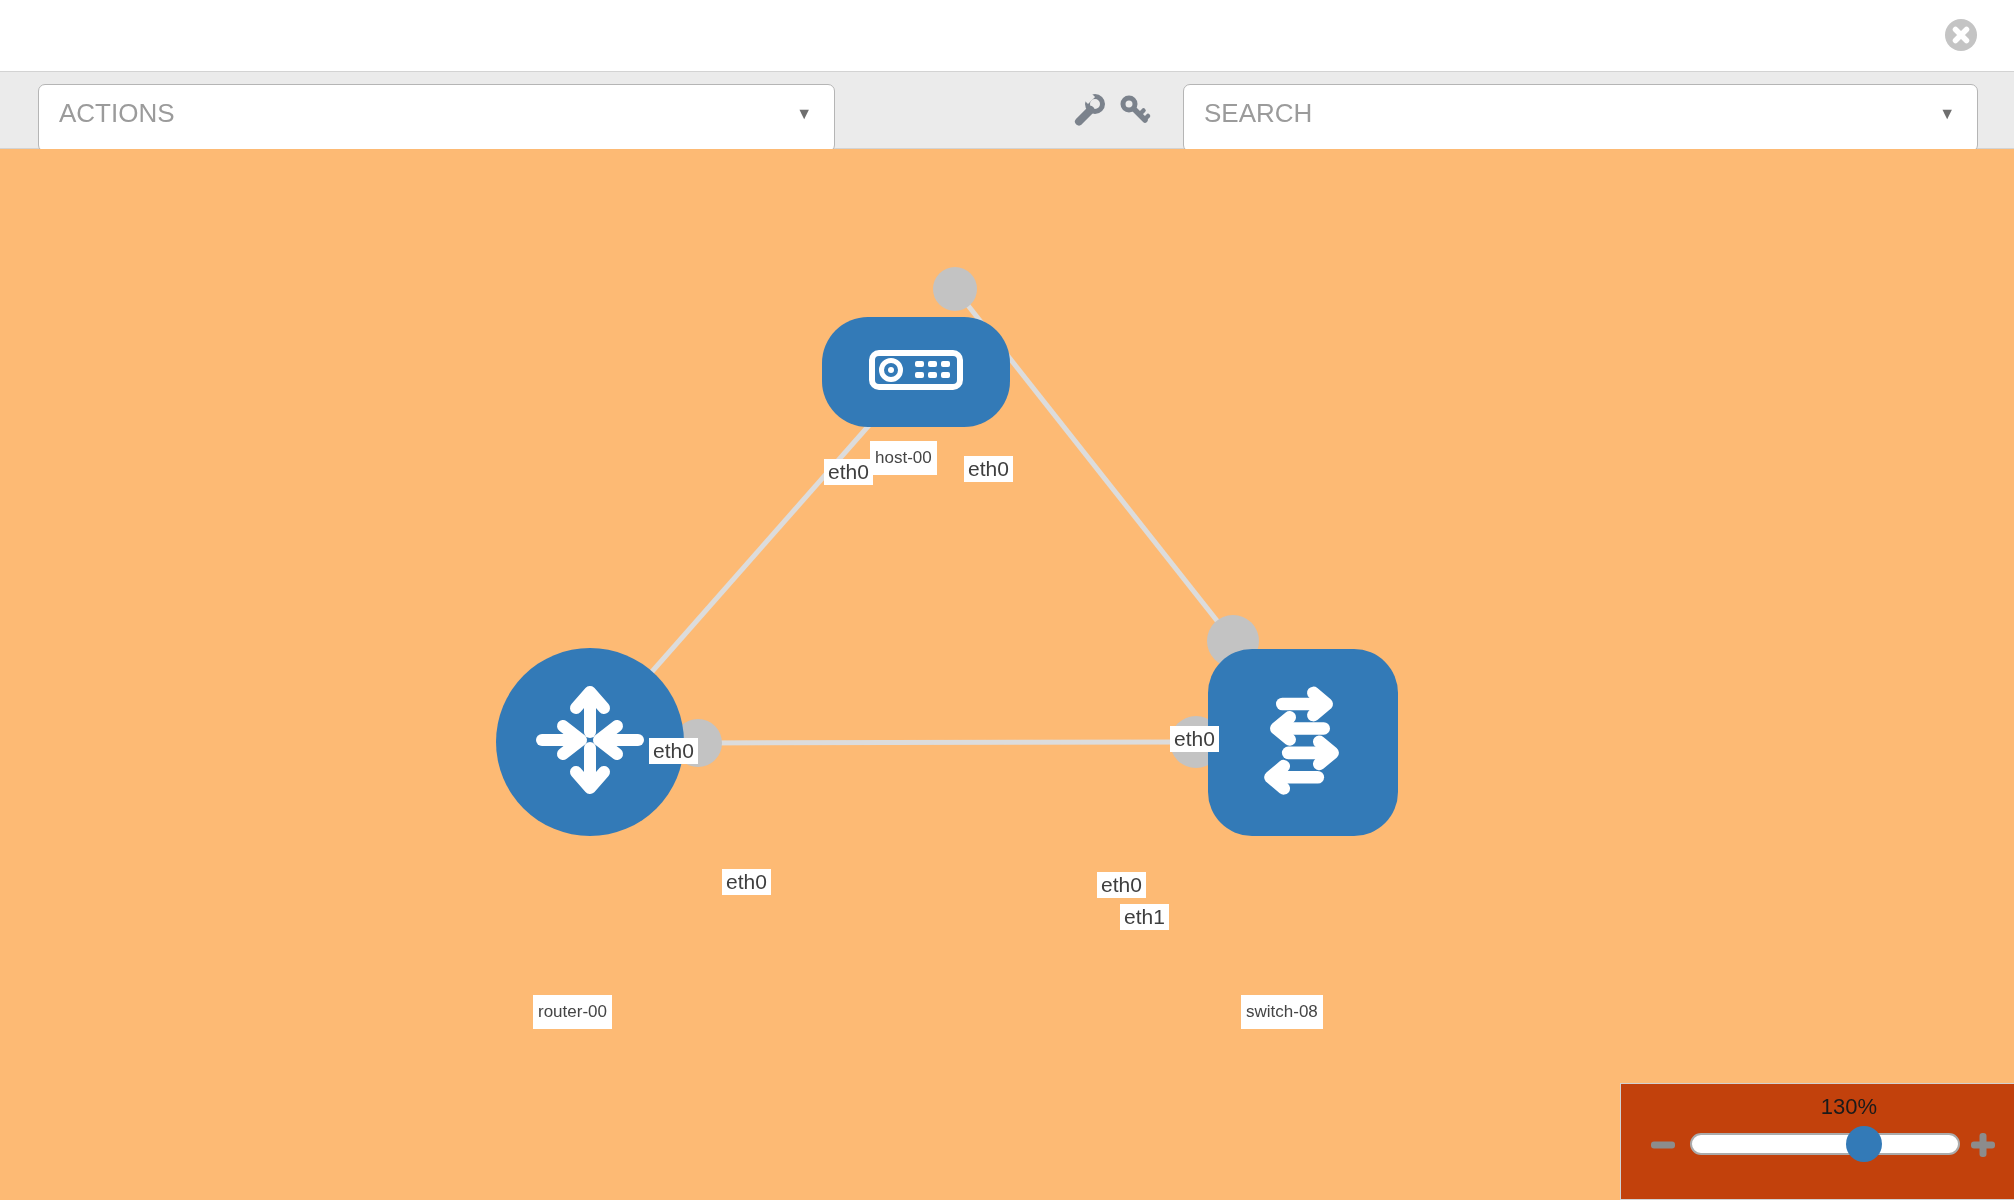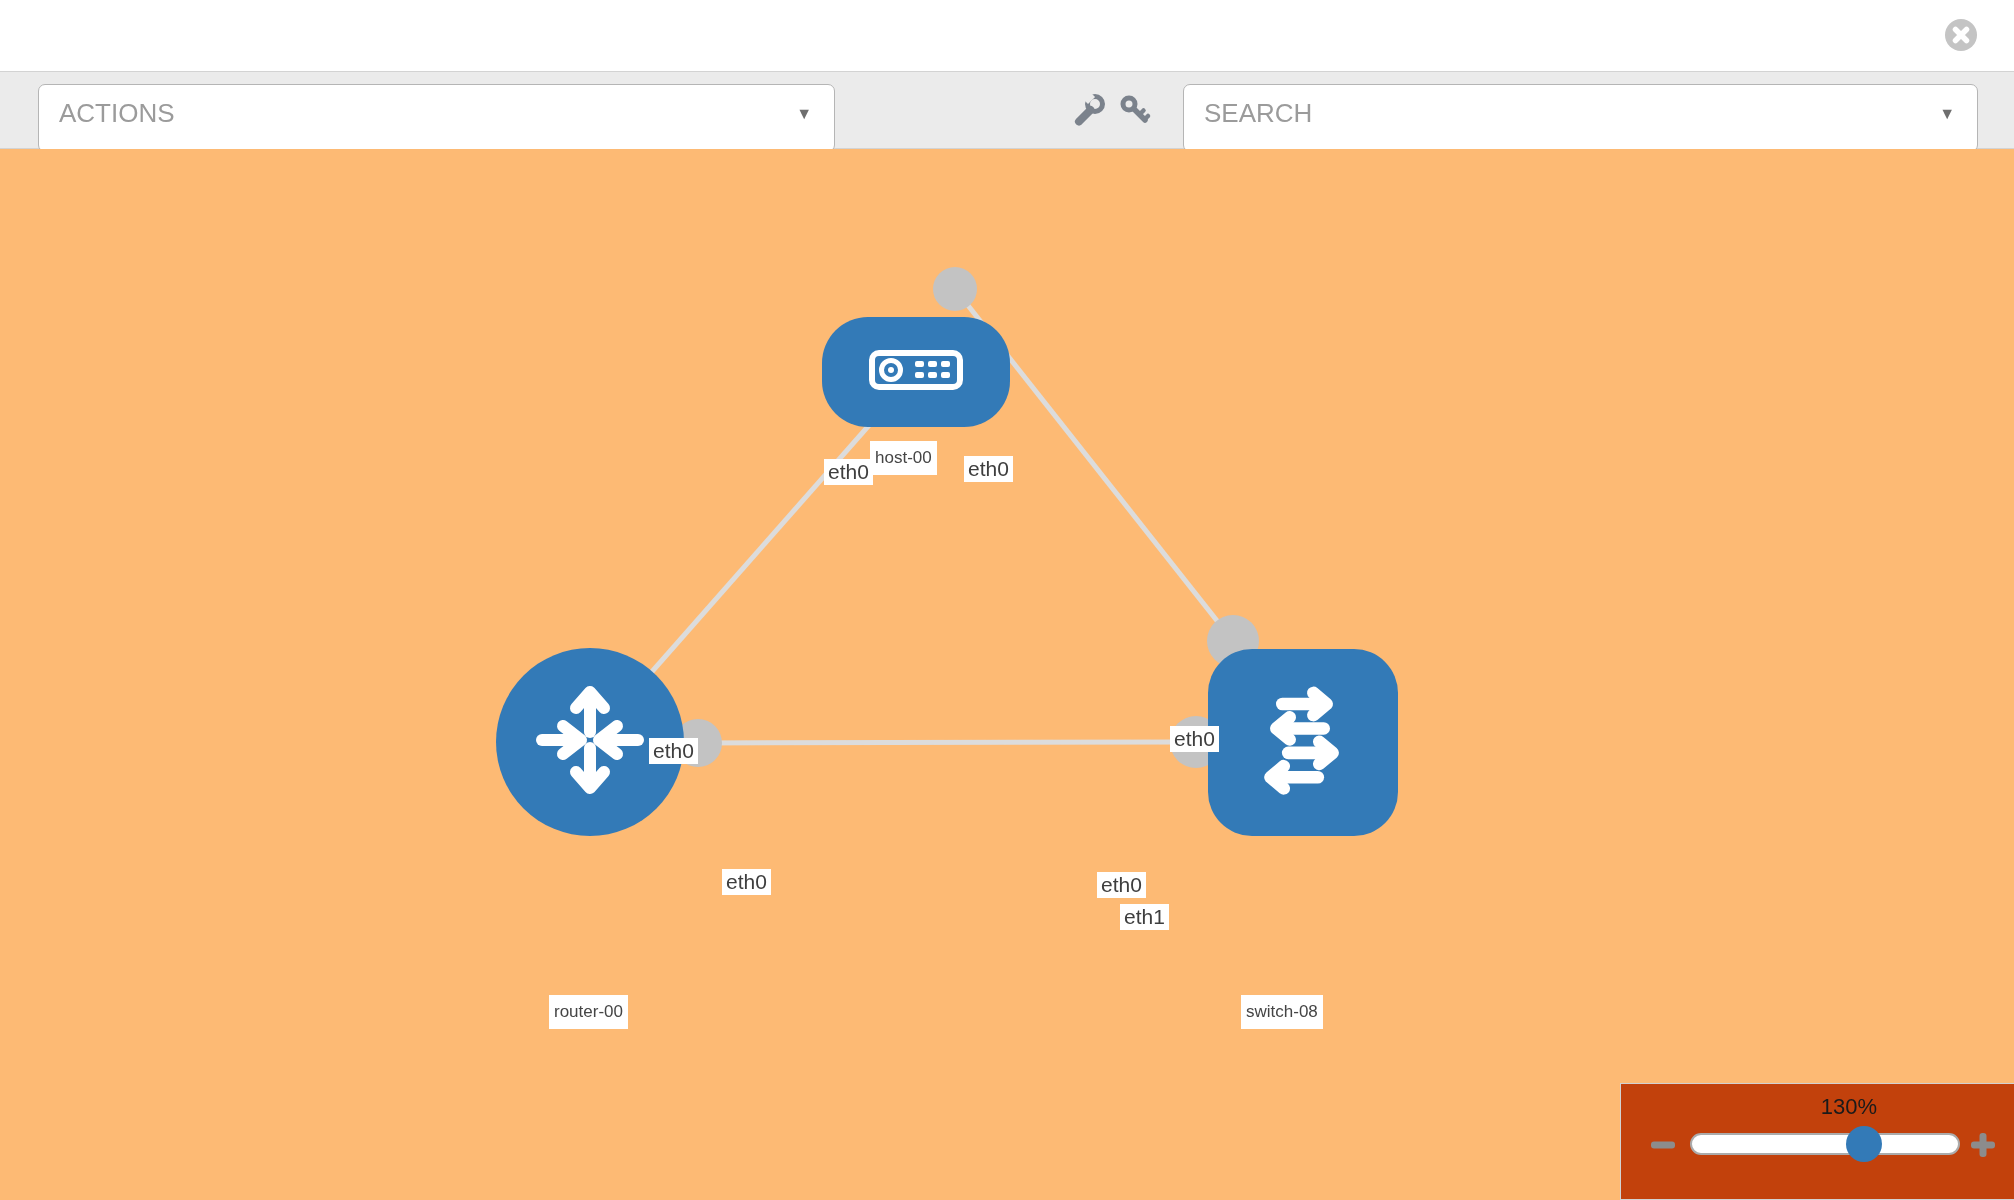--- a/index.html
+++ b/index.html
@@ -39,21 +39,21 @@
   .nlabel { position:absolute; background:#ffffff; color:#454545; font-size:17px; line-height:34px; padding:0 5px; white-space:nowrap; }
   .iface { position:absolute; background:#ffffff; color:#3e3e3e; font-size:21px; line-height:26px; padding:0 4px; white-space:nowrap; }
   .lbl-host    { left:870px;  top:292px; }
   .if-host-left  { left:824px;  top:310px; }
   .if-host-right { left:964px;  top:307px; }
   .if-router-top { left:649px;  top:589px; }
   .if-switch-top { left:1170px; top:577px; }
   .if-router-right { left:722px; top:720px; }
   .if-switch-under { left:1097px; top:723px; }
   .if-switch-over  { left:1120px; top:723px;margin-top:32px; }
-  .lbl-router  { left:549px;  top:846px; }
+  .lbl-router  { left:533px;  top:846px; }
   .lbl-switch  { left:1241px; top:846px; }
 
   
   .zoom-panel { position:absolute; left:1620px; top:1083px; width:458px; height:117px; background:#c2410c; border:1px solid #d2d2d2; }
   .zoom-level { position:absolute; left:0; top:10px; width:100%; text-align:center; font-size:22px; color:#1a1a1a; }
   .zoom-minus { position:absolute; left:28px; top:46px; width:30px; height:30px; cursor:pointer; }
   .zoom-plus  { position:absolute; left:348px; top:46px; width:30px; height:30px; cursor:pointer; }
   .zoom-track { position:absolute; left:69px; top:49px; width:270px; height:22px; border:2px solid #ababab; border-radius:11px; background:#ffffff; cursor:pointer; }
   .zoom-thumb { position:absolute; left:225px; top:42px; width:36px; height:36px; border-radius:50%; background:#337ab7; cursor:pointer; }
 </style>

